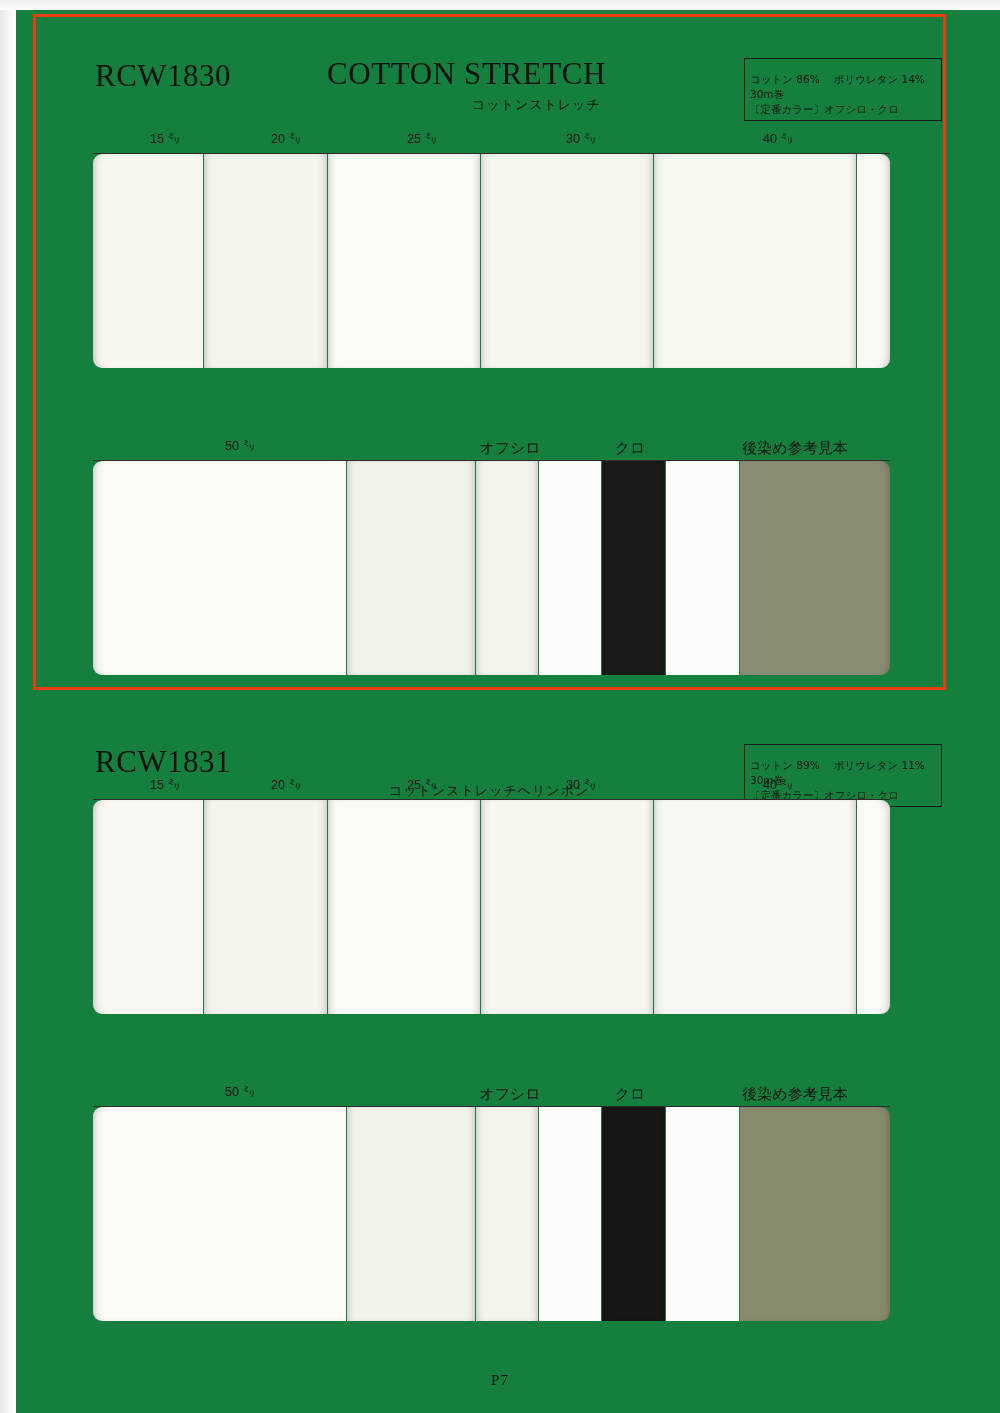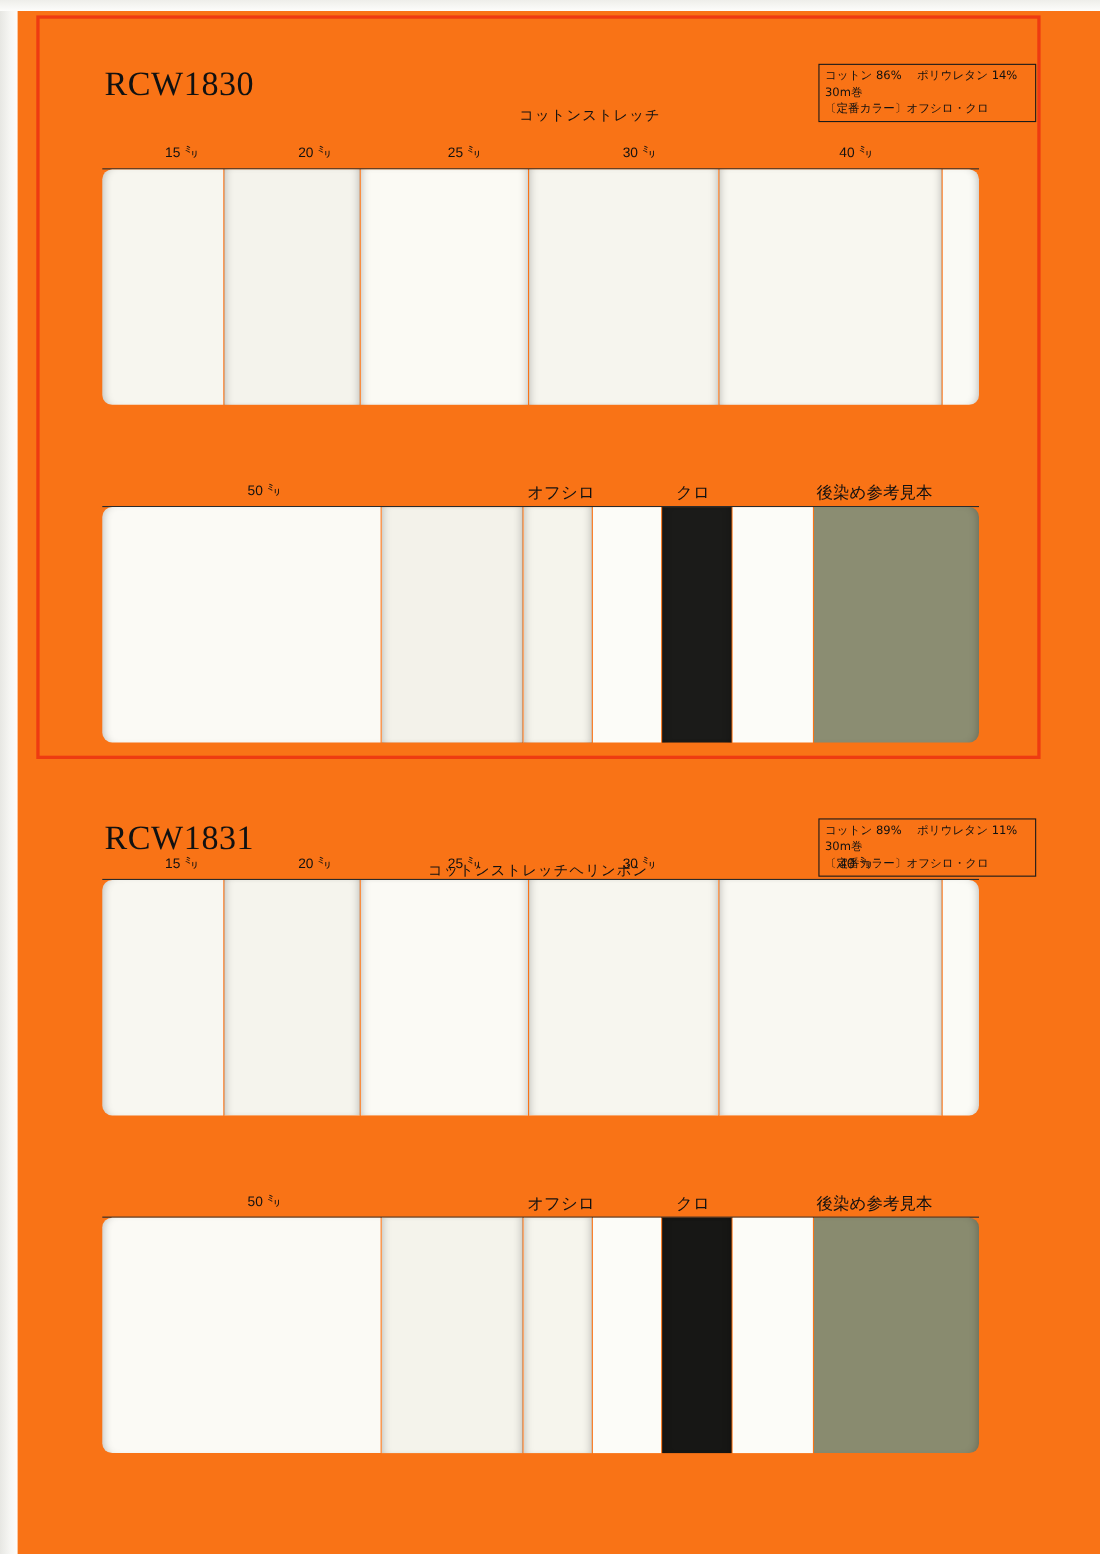--- a/index.html
+++ b/index.html
@@ -12,21 +12,21 @@
     height: 1413px;
     position: relative;
     font-family: "Liberation Serif", serif;
     color: #111;
     overflow: hidden;
   }
 
   .page {
     position: absolute;
     inset: 0;
-    background: #f97316;
+    background: #15803d;
   }
 
   
   .section {
     position: absolute;
     left: 0;
     width: 1000px;
   }
   #section-1830 { top: 14px; height: 680px; }
   #section-1831 { top: 700px; height: 660px; }
@@ -83,21 +83,21 @@
   #t1831-jp { left: 389px; text-align: right; }
 
   
   .specbox {
     position: absolute;
     right: 58px;
     top: 24px;
     width: 198px;
     border: 1px solid #1a1a1a;
     box-sizing: border-box;
-    padding: 3px 4px 2px 5px;
+    padding: 13px 4px 2px 5px;
     font-family: "DejaVu Sans", sans-serif;
     font-size: 10.5px;
     line-height: 1.45;
   }
   .specbox .ln { white-space: nowrap; }
   .specbox .gap { display: inline-block; width: 14px; }
 
   
   .row {
     position: absolute;
@@ -205,20 +205,21 @@
 
   <div class="edge-left"></div>
   <div class="edge-top"></div>
 
   <div class="section" id="section-1830">
 
     <div class="highlight-box"></div>
 
     <div class="hdr">
       <div class="code">RCW1830</div>
+      <div class="title-en" id="t1830-en">COTTON STRETCH</div>
       <div class="title-jp" id="t1830-jp">コットンストレッチ</div>
 
       <div class="specbox">
         <div class="ln">
           <span>コットン 86%</span><span class="gap"></span><span>ポリウレタン 14%</span>
         </div>
         <div class="ln">30m巻</div>
         <div class="ln">〔定番カラー〕オフシロ・クロ</div>
       </div>
     </div>
@@ -313,13 +314,14 @@
         <div class="tape tex-herr shadow-b" style="left:347px; width:128px; background:#f4f3eb;"></div>
         <div class="tape tex-herr shadow-b" style="left:476px; width:62px;  background:#f6f5ed;"></div>
         <div class="tape tex-herr" style="left:539px; width:62px;  background:#fcfcf8;"></div>
         <div class="tape tex-herr tex-dark shadow-b" style="left:602px; width:63px;  background:#171715;"></div>
         <div class="tape tex-herr" style="left:666px; width:73px;  background:#fcfcf8;"></div>
         <div class="tape rounded-r tex-herr shadow-r" style="left:740px; width:150px; background:#898b6f;"></div>
       </div>
     </div>
   </div>
 
+  <div class="page-no">P7</div>
 </div>
 
 </body></html>

